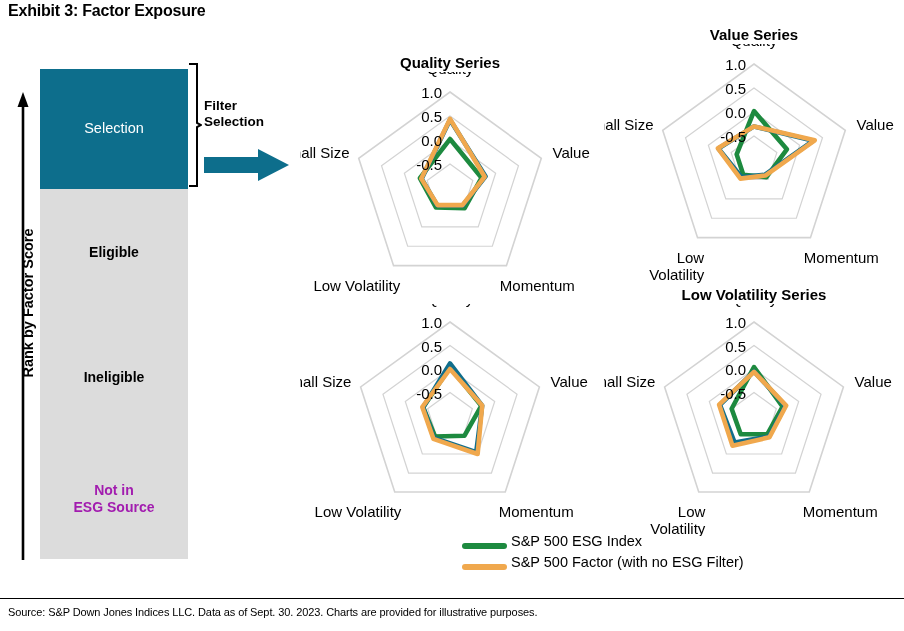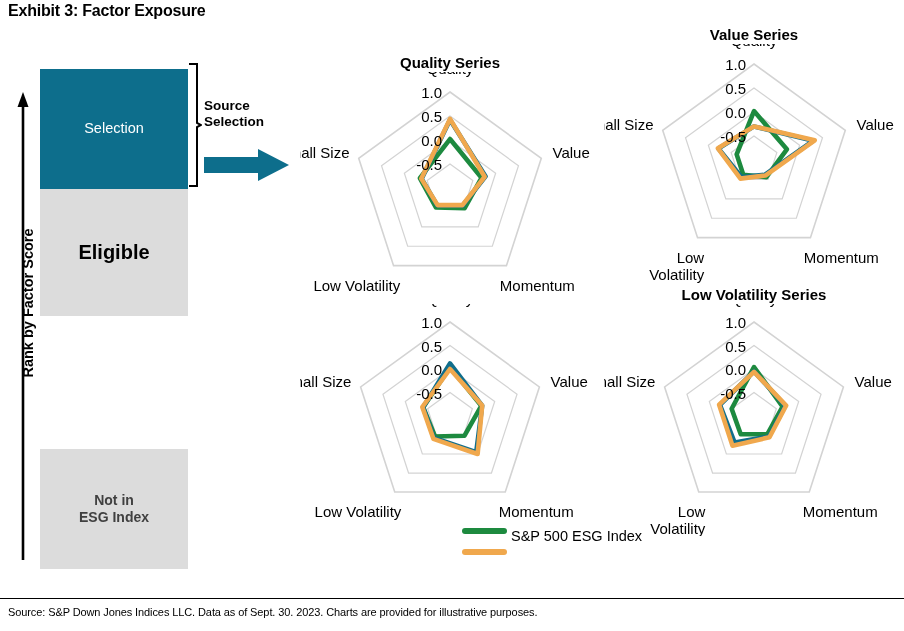--- a/index.html
+++ b/index.html
@@ -20,39 +20,39 @@
     transform:rotate(-90deg);text-align:center;
     font-size:14.5px;font-weight:bold;white-space:nowrap;
   }
   .stack{position:absolute;left:40px;top:9px;width:148px;height:490px;}
   .seg{
     position:absolute;left:0;width:148px;
     display:flex;align-items:center;justify-content:center;
     text-align:center;line-height:1.18;
   }
   .seg-selection{top:0;height:120px;background:#0d6e8c;color:#fff;font-size:14.5px;}
-  .seg-eligible{top:120px;height:127px;background:#dcdcdc;color:#000;font-size:20px;font-weight:bold;}
+  .seg-eligible{top:120px;height:127px;background:#dcdcdc;color:#000;font-size:14px;font-weight:bold;}
   .seg-ineligible{top:247px;height:123px;background:#dcdcdc;color:#000;font-size:14px;font-weight:bold;}
-  .seg-notin{top:380px;height:120px;background:#dcdcdc;color:#404040;font-size:14px;font-weight:bold;}
+  .seg-notin{top:370px;height:120px;background:#dcdcdc;color:#a21caf;font-size:14px;font-weight:bold;}
   .bracket{position:absolute;left:188px;top:3px;width:14px;height:124px;}
   .fs-label{
     position:absolute;left:204px;top:38px;width:92px;
     font-size:13.5px;font-weight:bold;line-height:1.15;
   }
   .fs-arrow{position:absolute;left:204px;top:88px;width:86px;height:34px;}
   
   .panel{position:absolute;}
   .panel-title{
     position:absolute;top:0;left:0;width:100%;text-align:center;
     font-size:15px;font-weight:bold;
   }
   .radar-svg{position:absolute;top:18px;left:0;}
   
   .legend{position:absolute;left:462px;top:528px;width:430px;}
-  .legend-row{display:flex;align-items:flex-start;height:21px;}
+  .legend-row{display:flex;align-items:flex-end;height:21px;}
   .legend-swatch{width:45px;height:6px;border-radius:3px;margin-right:4px;flex:none;}
   .legend-text{font-size:14.5px;white-space:nowrap;}
   
   .source{
     position:absolute;left:8px;top:606px;
     font-size:11px;letter-spacing:-0.1px;
   }
   .divider{position:absolute;left:0;top:598px;width:904px;height:1px;background:#000;}
 </style>
 </head>
@@ -69,33 +69,36 @@
 
   <div class="axis-label">Rank by Factor Score</div>
 
   <div class="stack">
     <div class="seg seg-selection">
       <span>Selection</span>
     </div>
     <div class="seg seg-eligible">
       <span>Eligible</span>
     </div>
+    <div class="seg seg-ineligible">
+      <span>Ineligible</span>
+    </div>
     <div class="seg seg-notin">
       <span>
-        <span>Not in</span><br><span>ESG Index</span>
+        <span>Not in</span><br><span>ESG Source</span>
       </span>
     </div>
   </div>
 
   <svg class="bracket" viewBox="0 0 14 124">
     <path d="M1,1 L9,1 L9,60 L13,62 L9,64 L9,123 L1,123" fill="none" stroke="#000" stroke-width="2"></path>
   </svg>
 
   <div class="fs-label">
-    <span>Source</span><br><span>Selection</span>
+    <span>Filter</span><br><span>Selection</span>
   </div>
 
   <svg class="fs-arrow" viewBox="0 0 86 34">
     <polygon points="0,9 54,9 54,1 85,17 54,33 54,25 0,25" fill="#0d6e8c"></polygon>
   </svg>
 </div>
 
 <div class="panel" id="panel-0" style="left: 300px; top: 26px; width: 300px; height: 260px; margin-top: 28px;">
   <div class="panel-title">Quality Series</div>
 <svg class="radar-svg" width="300" height="242" viewBox="0 0 300 242">
@@ -180,17 +183,18 @@
     </svg>
   </div>
 
 <div class="legend">
   <div class="legend-row">
     <span class="legend-swatch" id="sw0" style="background: rgb(29, 138, 63);"></span>
     <span class="legend-text">S&amp;P 500 ESG Index</span>
   </div>
   <div class="legend-row">
     <span class="legend-swatch" id="sw2" style="background: rgb(240, 168, 77);"></span>
+    <span class="legend-text">S&amp;P 500 Factor (with no ESG Filter)</span>
   </div>
 </div>
 
 <div class="divider"></div>
 <div class="source">Source: S&amp;P Down Jones Indices LLC. Data as of Sept. 30. 2023. Charts are provided for illustrative purposes.</div>
 
 </body></html>

